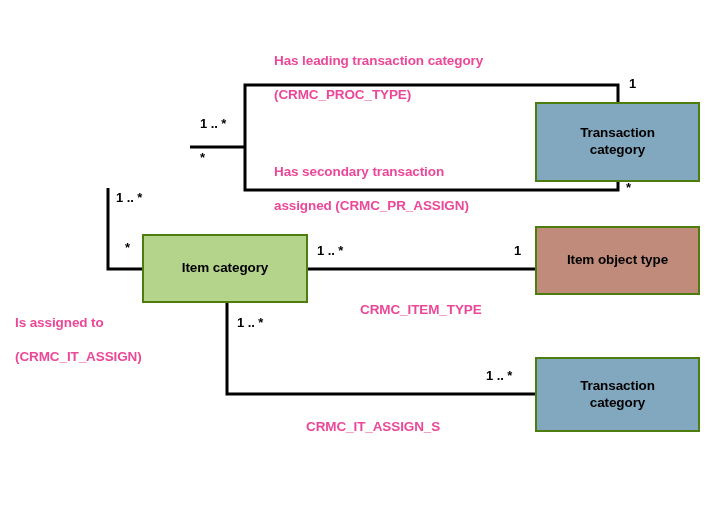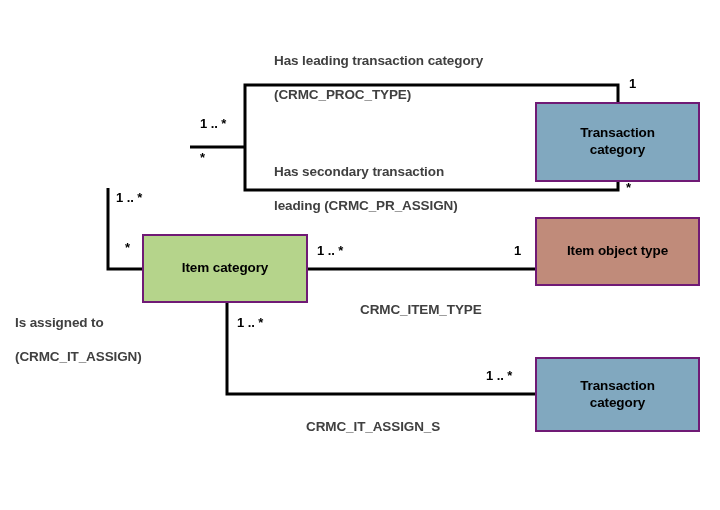--- a/index.html
+++ b/index.html
@@ -18,37 +18,37 @@
   #connectors {
     position: absolute;
     left: 0;
     top: 0;
     width: 720px;
     height: 510px;
   }
   .entity {
     position: absolute;
     box-sizing: border-box;
-    border: 2px solid #701a75;
+    border: 2px solid #4d7c0f;
     display: flex;
     align-items: center;
     justify-content: center;
     text-align: center;
     font-size: 13.5px;
     font-weight: bold;
     color: #000000;
     line-height: 1.25;
     letter-spacing: -0.1px;
   }
   .entity span { display: block; padding: 0 4px; }
   .label {
     position: absolute;
     font-size: 13.5px;
     font-weight: bold;
-    color: #404040;
+    color: #ec4899;
     line-height: 1.25;
     white-space: pre-line;
     letter-spacing: -0.1px;
   }
   .card {
     position: absolute;
     font-size: 13px;
     font-weight: bold;
     color: #000000;
     white-space: nowrap;
@@ -92,39 +92,39 @@
     <div>
       <span>Transaction</span>
       <span>category</span>
     </div>
   </div>
 
   <div class="entity" style="left:142px; top:234px; width:166px; height:69px; background:#B5D48B;">
     <span>Item category</span>
   </div>
 
-  <div class="entity" style="left:535px; top:217px; width:165px; height:69px; background:#C08B7A;">
+  <div class="entity" style="left:535px; top:226px; width:165px; height:69px; background:#C08B7A;">
     <span>Item object type</span>
   </div>
 
   <div class="entity" style="left:535px; top:357px; width:165px; height:75px; background:#81A8BF;">
     <div>
       <span>Transaction</span>
       <span>category</span>
     </div>
   </div>
 
   <div class="label" style="left:274px; top:36px;">
     <span>Has leading transaction category</span><br>
     <span>(CRMC_PROC_TYPE)</span>
   </div>
 
   <div class="label" style="left:274px; top:147px;">
     <span>Has secondary transaction</span><br>
-    <span>leading (CRMC_PR_ASSIGN)</span>
+    <span>assigned (CRMC_PR_ASSIGN)</span>
   </div>
 
   <div class="label" style="left:15px; top:298px;">
     <span>Is assigned to</span><br>
     <span>(CRMC_IT_ASSIGN)</span>
   </div>
 
   <div class="label" style="left:360px; top:285px;">
     <span>CRMC_ITEM_TYPE</span>
   </div>

